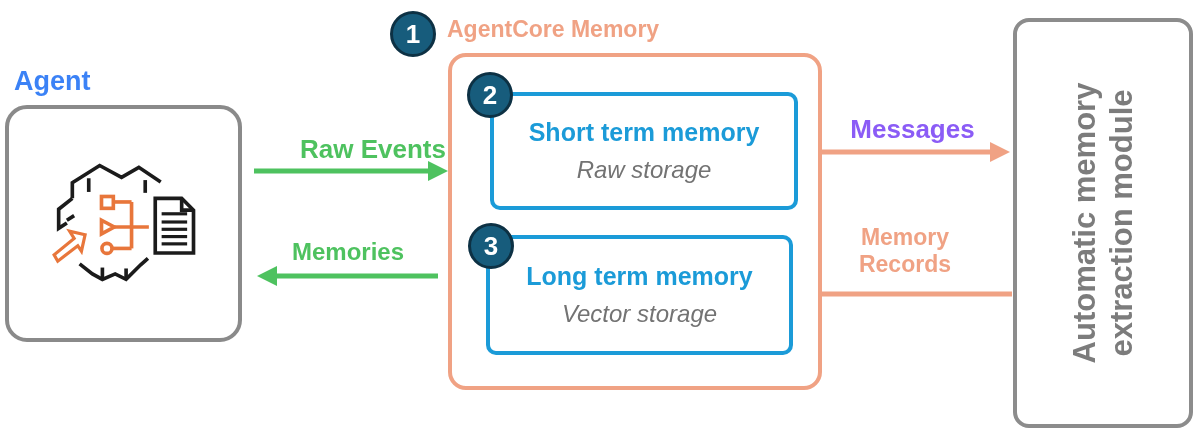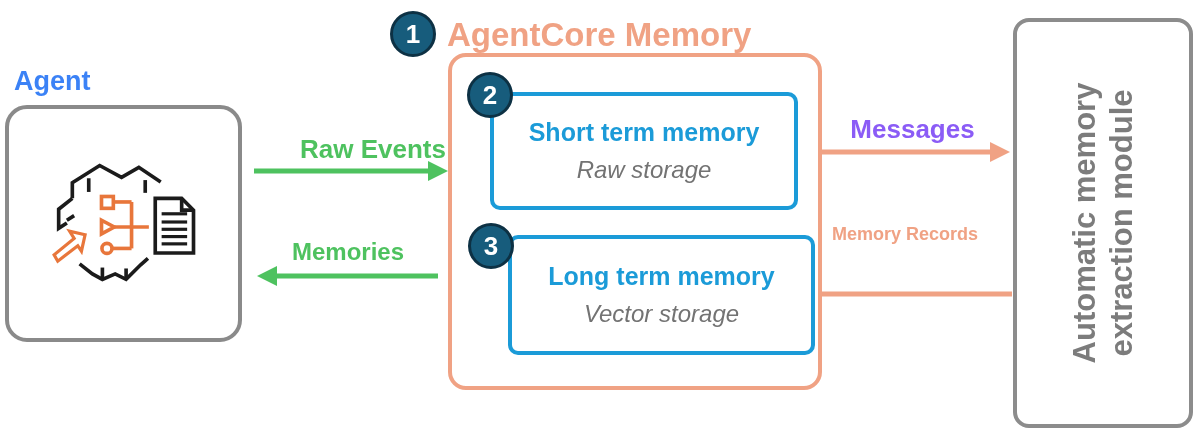--- a/index.html
+++ b/index.html
@@ -16,50 +16,50 @@
     left:5px; top:105px; width:229px; height:229px;
     border:4px solid #8a8a8a; border-radius:22px; background:#ffffff;
   }
   .agent-icon-svg { position:absolute; left:36px; top:31px; }
 
   
   .raw-events-label { left:250px; top:134px; width:196px; text-align:right; font-size:26px; color:#4ec25f; }
   .memories-label  { left:250px; top:238px; width:196px; text-align:center; font-size:24px; color:#4ec25f; }
 
   
-  .agentcore-title { left:447px; top:16px; font-size:33px; color:#f0a284; }
+  .agentcore-title { left:447px; top:16px; font-size:23px; color:#f0a284; }
   .agentcore-box {
     left:448px; top:53px; width:366px; height:329px;
     border:4px solid #f0a284; border-radius:18px; background:#ffffff;
   }
   .memory-box {
     position:absolute; background:#ffffff;
     border:4px solid #1b9bd8; border-radius:10px;
     display:flex; flex-direction:column; align-items:center; justify-content:center;
     gap:9px; text-align:center;
   }
   .short-term-box { left:490px; top:92px;  width:300px; height:110px; }
-  .long-term-box  { left:508px; top:235px; width:299px; height:112px; }
+  .long-term-box  { left:486px; top:235px; width:299px; height:112px; }
   .memory-box .mem-title { font-size:25px; font-weight:bold; color:#1b9bd8; }
   .memory-box .mem-sub   { font-size:24px; font-style:italic; color:#737373; }
 
   
   .badge {
     position:absolute; width:40px; height:40px; border-radius:50%;
     background:#175c7c; border:3px solid #0d3144; color:#ffffff;
     font-size:26px; font-weight:bold;
     display:flex; align-items:center; justify-content:center; z-index:5;
   }
   .badge-1 { left:390px; top:11px; }
   .badge-2 { left:467px; top:72px; }
   .badge-3 { left:468px; top:223px; }
 
   
   .messages-label { left:825px; top:114px; width:175px; text-align:center; font-size:26px; color:#8b5cf6; }
-  .memory-records-label { left:825px; top:224px; width:160px; text-align:center; font-size:18px; color:#f0a284; line-height:1.17; }
+  .memory-records-label { left:825px; top:224px; width:160px; text-align:center; font-size:23px; color:#f0a284; line-height:1.17; }
 
   
   .extraction-box {
     left:1013px; top:18px; width:172px; height:402px;
     border:4px solid #8c8c8c; border-radius:16px; background:#ffffff;
   }
   .extraction-text {
     position:absolute; left:1103px; top:223px;
     transform:translate(-50%,-50%) rotate(-90deg);
     white-space:nowrap; text-align:center;

